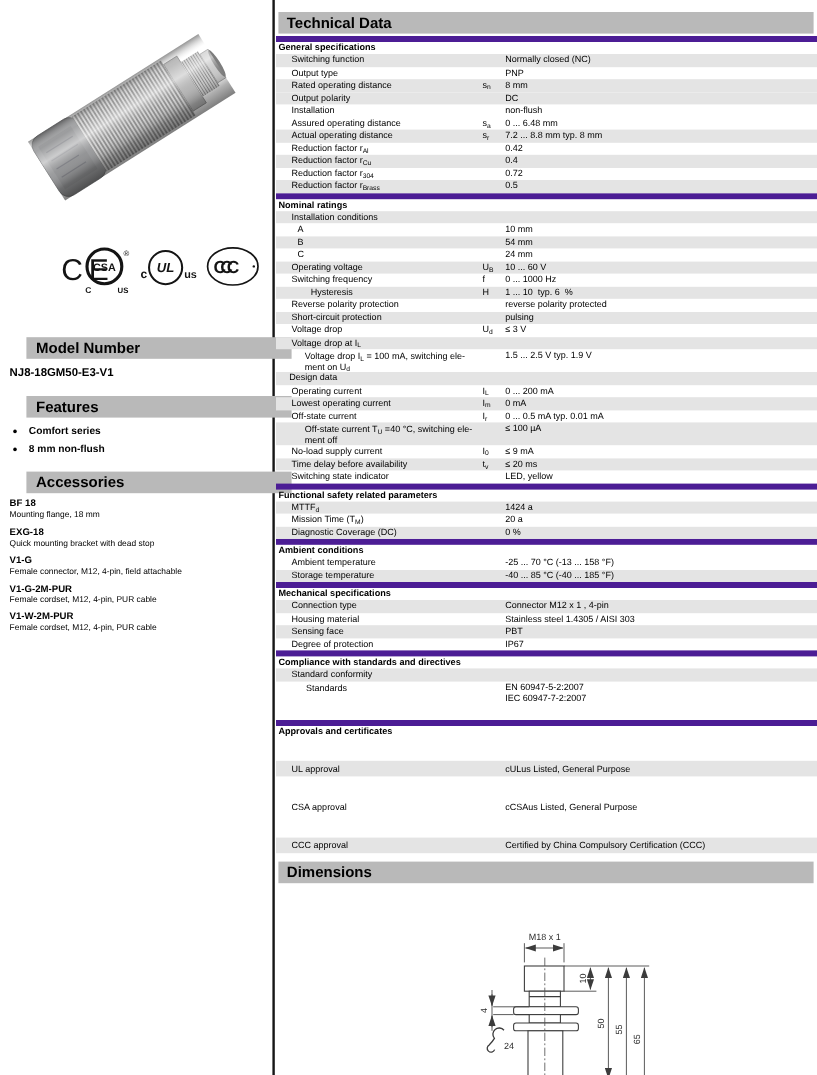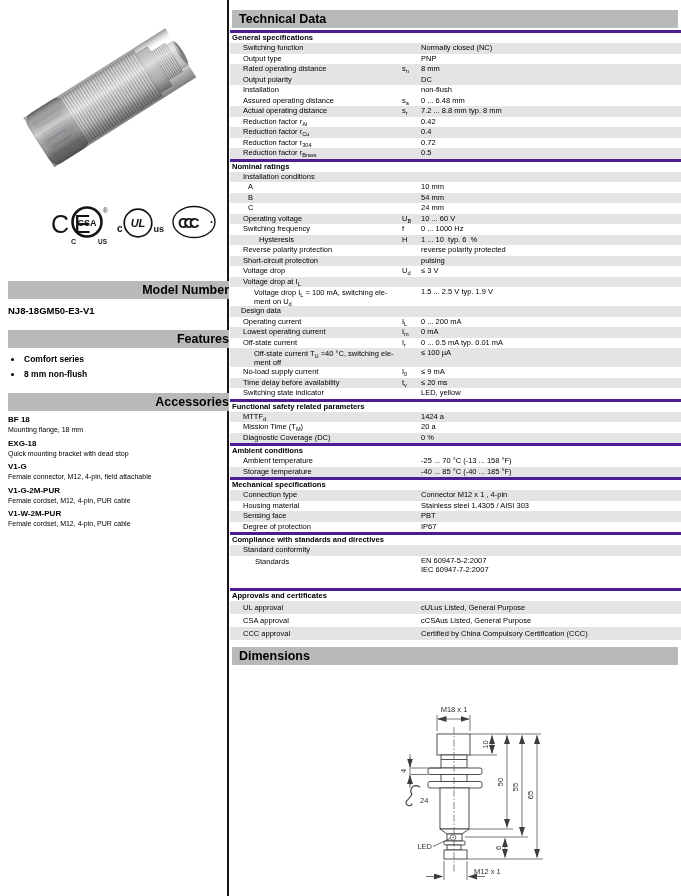--- a/index.html
+++ b/index.html
@@ -4,47 +4,47 @@
 <style>
   html,body{margin:0;padding:0;background:#fff;}
   .sheet{position:relative;width:681px;height:896px;background:#fff;overflow:hidden;
          font-family:"Liberation Sans","DejaVu Sans",sans-serif;color:#000;}
   .divider{position:absolute;left:227px;top:0;width:2px;height:896px;background:#161616;}
 
   
   .left-col{position:absolute;left:0;top:0;width:227px;height:896px;}
   .photo{position:absolute;top:12px;left:8px;}
   .certs{position:absolute;top:200px;left:0;}
-  .side-bar{position:absolute;left:8px;width:221px;height:18px;background:var(--bar-gray);
-            font-weight:bold;font-size:12.5px;line-height:18px;padding-left:8px;box-sizing:border-box;text-align:right;}
+  .side-bar{position:absolute;left:22px;width:221px;height:18px;background:var(--bar-gray);
+            font-weight:bold;font-size:12.5px;line-height:18px;padding-left:8px;box-sizing:border-box;}
   .bar-model{top:281px;} .bar-feat{top:330px;} .bar-acc{top:393px;}
   .model-value{position:absolute;left:8px;top:305px;font-weight:bold;font-size:9.5px;}
   .feat-list{position:absolute;left:0;top:352px;width:220px;}
   .feat{font-weight:bold;font-size:8.5px;line-height:15px;padding-left:24px;position:relative;}
   .feat::before{content:"";position:absolute;left:11px;top:6px;width:3px;height:3px;background:#000;border-radius:50%;}
   .acc-list{position:absolute;left:8px;top:415px;width:215px;}
   .acc-item{margin-bottom:4px;}
   .acc-name{font-weight:bold;font-size:8px;line-height:10px;}
   .acc-desc{font-size:7px;line-height:9.5px;}
 
   
   .right-col{position:absolute;left:229px;top:0;width:452px;height:896px;}
   .tech-bar{margin:10px 0 0 3px;width:446px;height:18px;background:var(--bar-gray);
             font-weight:bold;font-size:12.5px;line-height:18px;padding-left:7px;box-sizing:border-box;}
   .t-wrap{margin:2px 0 0 1px;width:451px;}
-  .t-sec-head{border-top:3px solid #4c1d95;height:10px;line-height:10.5px;font-weight:bold;
+  .t-sec-head{border-top:5px solid #4c1d95;height:10px;line-height:10.5px;font-weight:bold;
               font-size:7.6px;padding-left:2px;}
   .t-sec-head.gap{margin-top:13px;}
   .t-row{position:relative;height:10.5px;font-size:7.5px;}
   .t-row.shade{background:var(--row-gray);}
   .t-row.two{height:19px;padding-top:1px;box-sizing:border-box;}
   .t-row.tall{height:13px;}
   .t-line{height:10.5px;line-height:10.5px;white-space:pre;}
   .two .t-line{height:9px;line-height:9px;}
-  .tall .t-line{height:13px;line-height:13px;}
+  .tall .t-line{height:13px;line-height:13px;margin-top:19px;}
   .t-symbol{position:absolute;left:172px;top:0;line-height:10.5px;}
   .t-value{position:absolute;left:191px;top:0;line-height:10.5px;white-space:pre;}
   .tall .t-value{line-height:13px;}
   sub{font-size:5.6px;line-height:0;vertical-align:-1.5px;}
   .dim-bar{margin:7px 0 0 3px;width:446px;height:18px;background:var(--bar-gray);
            font-weight:bold;font-size:12.5px;line-height:18px;padding-left:7px;box-sizing:border-box;}
   .dim-svg{display:block;margin-top:4px;}
   .dim-svg text{font-family:"Liberation Sans","DejaVu Sans",sans-serif;font-size:7.5px;fill:#2e2e2e;}
   .certs text{font-family:"Liberation Sans","DejaVu Sans",sans-serif;fill:#141414;}
 </style>

